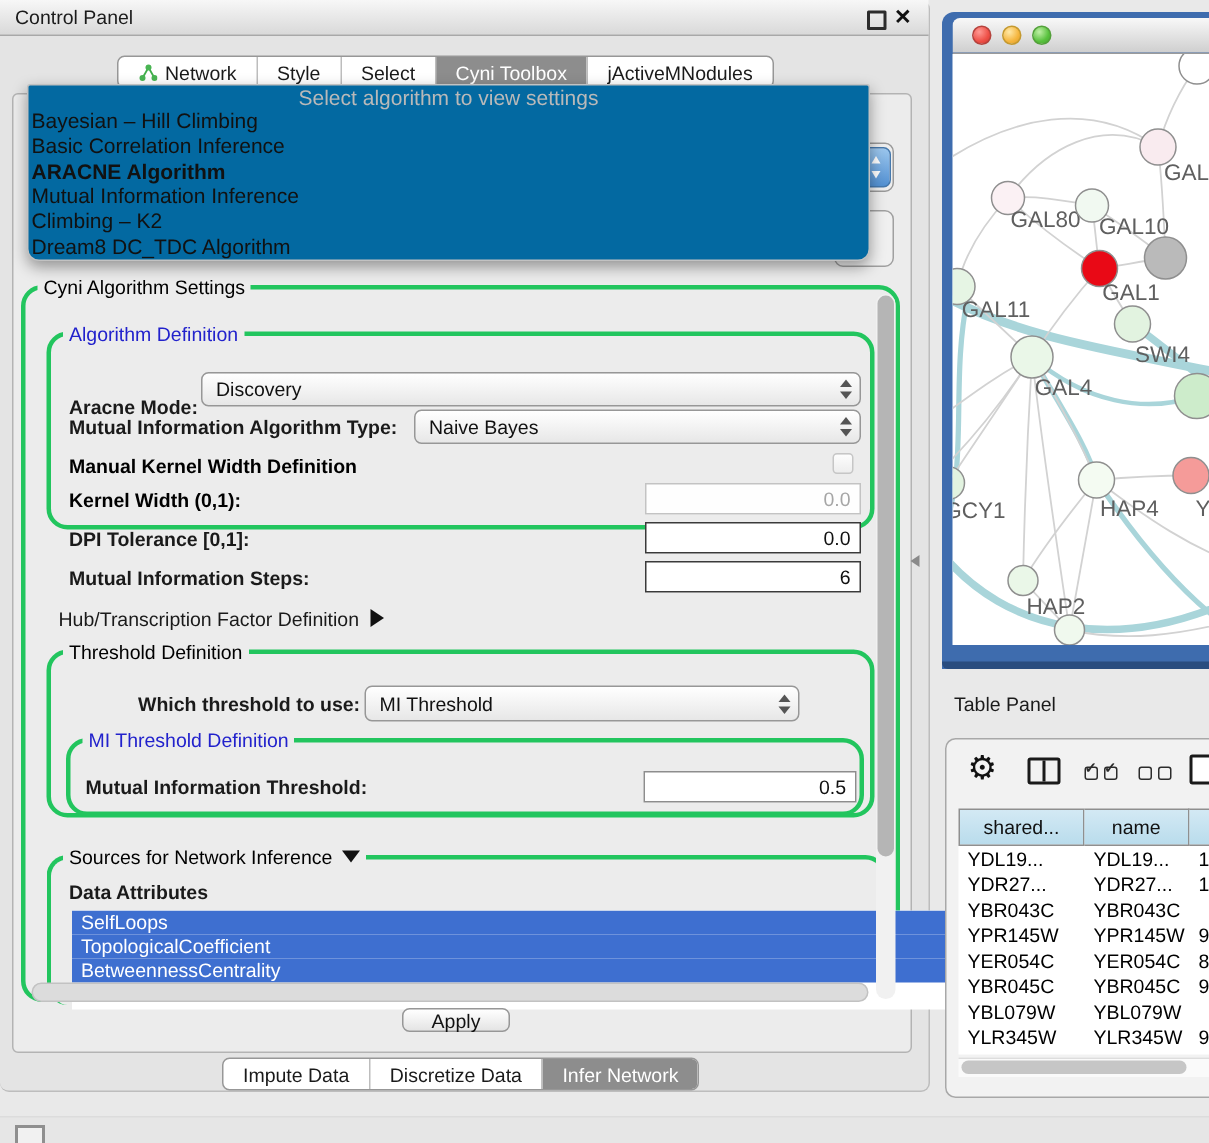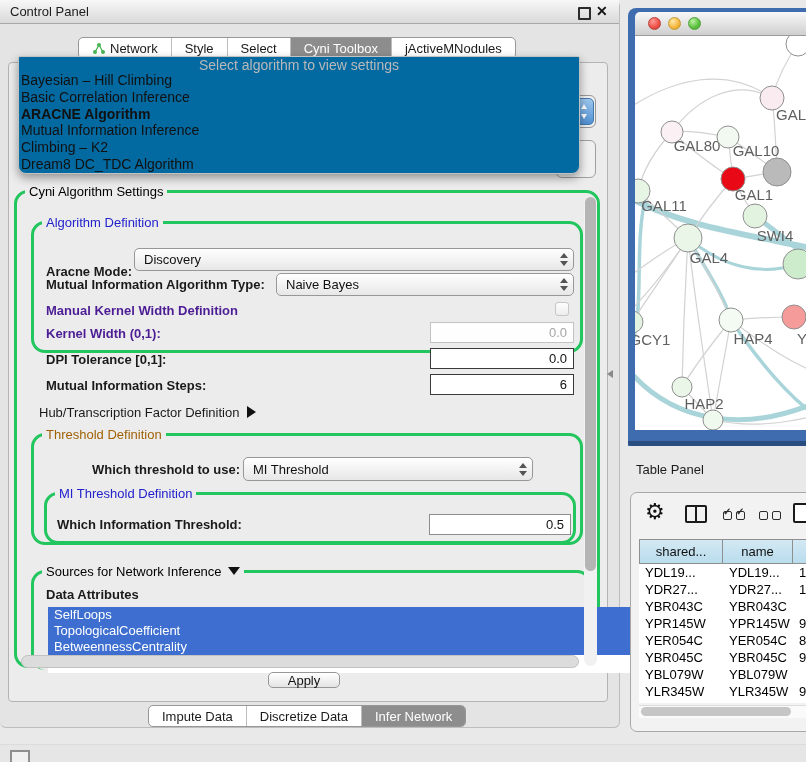--- a/index.html
+++ b/index.html
@@ -30,23 +30,23 @@
 
   
   .frag-combo{left:552px;top:95px;width:44px;height:33px;background:#eee;border:1px solid #999;border-radius:6px;z-index:2;box-sizing:border-box;}
   .frag-step{position:absolute;left:22px;top:2px;width:19px;height:27px;border-radius:5px;background:linear-gradient(#9cc7ee,#5290d2);border:1px solid #4679ad;box-sizing:border-box;}
   .frag-box{left:556px;top:140px;width:40px;height:38px;background:#f0f0f0;border:1px solid #a0a0a0;border-radius:6px;z-index:2;box-sizing:border-box;}
 
   
   .group{position:absolute;border:3px solid #22c55e;border-radius:14px;box-sizing:border-box;}
   .legend{position:absolute;top:-9px;left:8px;background:#ececec;padding:0 4px;font-size:13px;white-space:nowrap;}
   .legend.blue{color:#2222cc;}
-  .legend.green{color:#a16207;}
+  .legend.green{color:#000000;}
   .lbl{position:absolute;font-size:13px;font-weight:bold;color:#1a1a1a;white-space:nowrap;}
-  .lbl.dis{color:#4c1d95;}
+  .lbl.dis{color:#000000;}
   .plain{position:absolute;font-size:13px;color:#1a1a1a;white-space:nowrap;}
 
   .combo{position:absolute;display:flex;align-items:center;background:linear-gradient(#ffffff,#e7e7e7);border:1px solid #979797;border-radius:5px;font-size:13px;color:#111;padding-left:9px;box-sizing:border-box;}
   .stepper{margin-left:auto;display:flex;flex-direction:column;align-items:center;gap:3px;padding-right:5px;}
   .tri-up{width:0;height:0;border-left:4px solid transparent;border-right:4px solid transparent;border-bottom:5px solid #555;}
   .tri-dn{width:0;height:0;border-left:4px solid transparent;border-right:4px solid transparent;border-top:5px solid #555;}
 
   .field{position:absolute;display:flex;align-items:center;justify-content:flex-end;background:#fff;border:1px solid #3a3a3a;font-size:13px;color:#111;padding:0 6px;box-sizing:border-box;}
   .field.dis{border:1px solid #c3c3c3;color:#a6a6a6;background:#fefefe;}
   .checkbox{position:absolute;width:14px;height:14px;border:1px solid #c6c6c6;border-radius:3px;background:linear-gradient(#fdfdfd,#ededed);box-sizing:border-box;}
@@ -216,21 +216,21 @@
       <div class="combo" style="left:209px;top:21px;width:290px;height:24px;">
         <span>MI Threshold</span>
         <span class="stepper">
             <span class="tri-up"></span>
             <span class="tri-dn"></span>
           </span>
       </div>
 
       <div class="group" style="left:10px;top:56px;width:532px;height:52px;">
         <span class="legend blue">MI Threshold Definition</span>
-        <span class="lbl" style="left:10px;top:22px;">Which Information Threshold:</span>
+        <span class="lbl" style="left:10px;top:22px;">Mutual Information Threshold:</span>
         <div class="field" style="left:382px;top:19px;width:142px;height:21px;border-color:#8d8d8d;">
           <span>0.5</span>
         </div>
       </div>
     </div>
 
     <div class="group" style="left:14px;top:358px;width:560px;height:100px;border-bottom:none;overflow:visible;margin-top:19px;">
       <span class="legend">
         <span>Sources for Network Inference</span><span class="tri-down-b"></span>
       </span>

